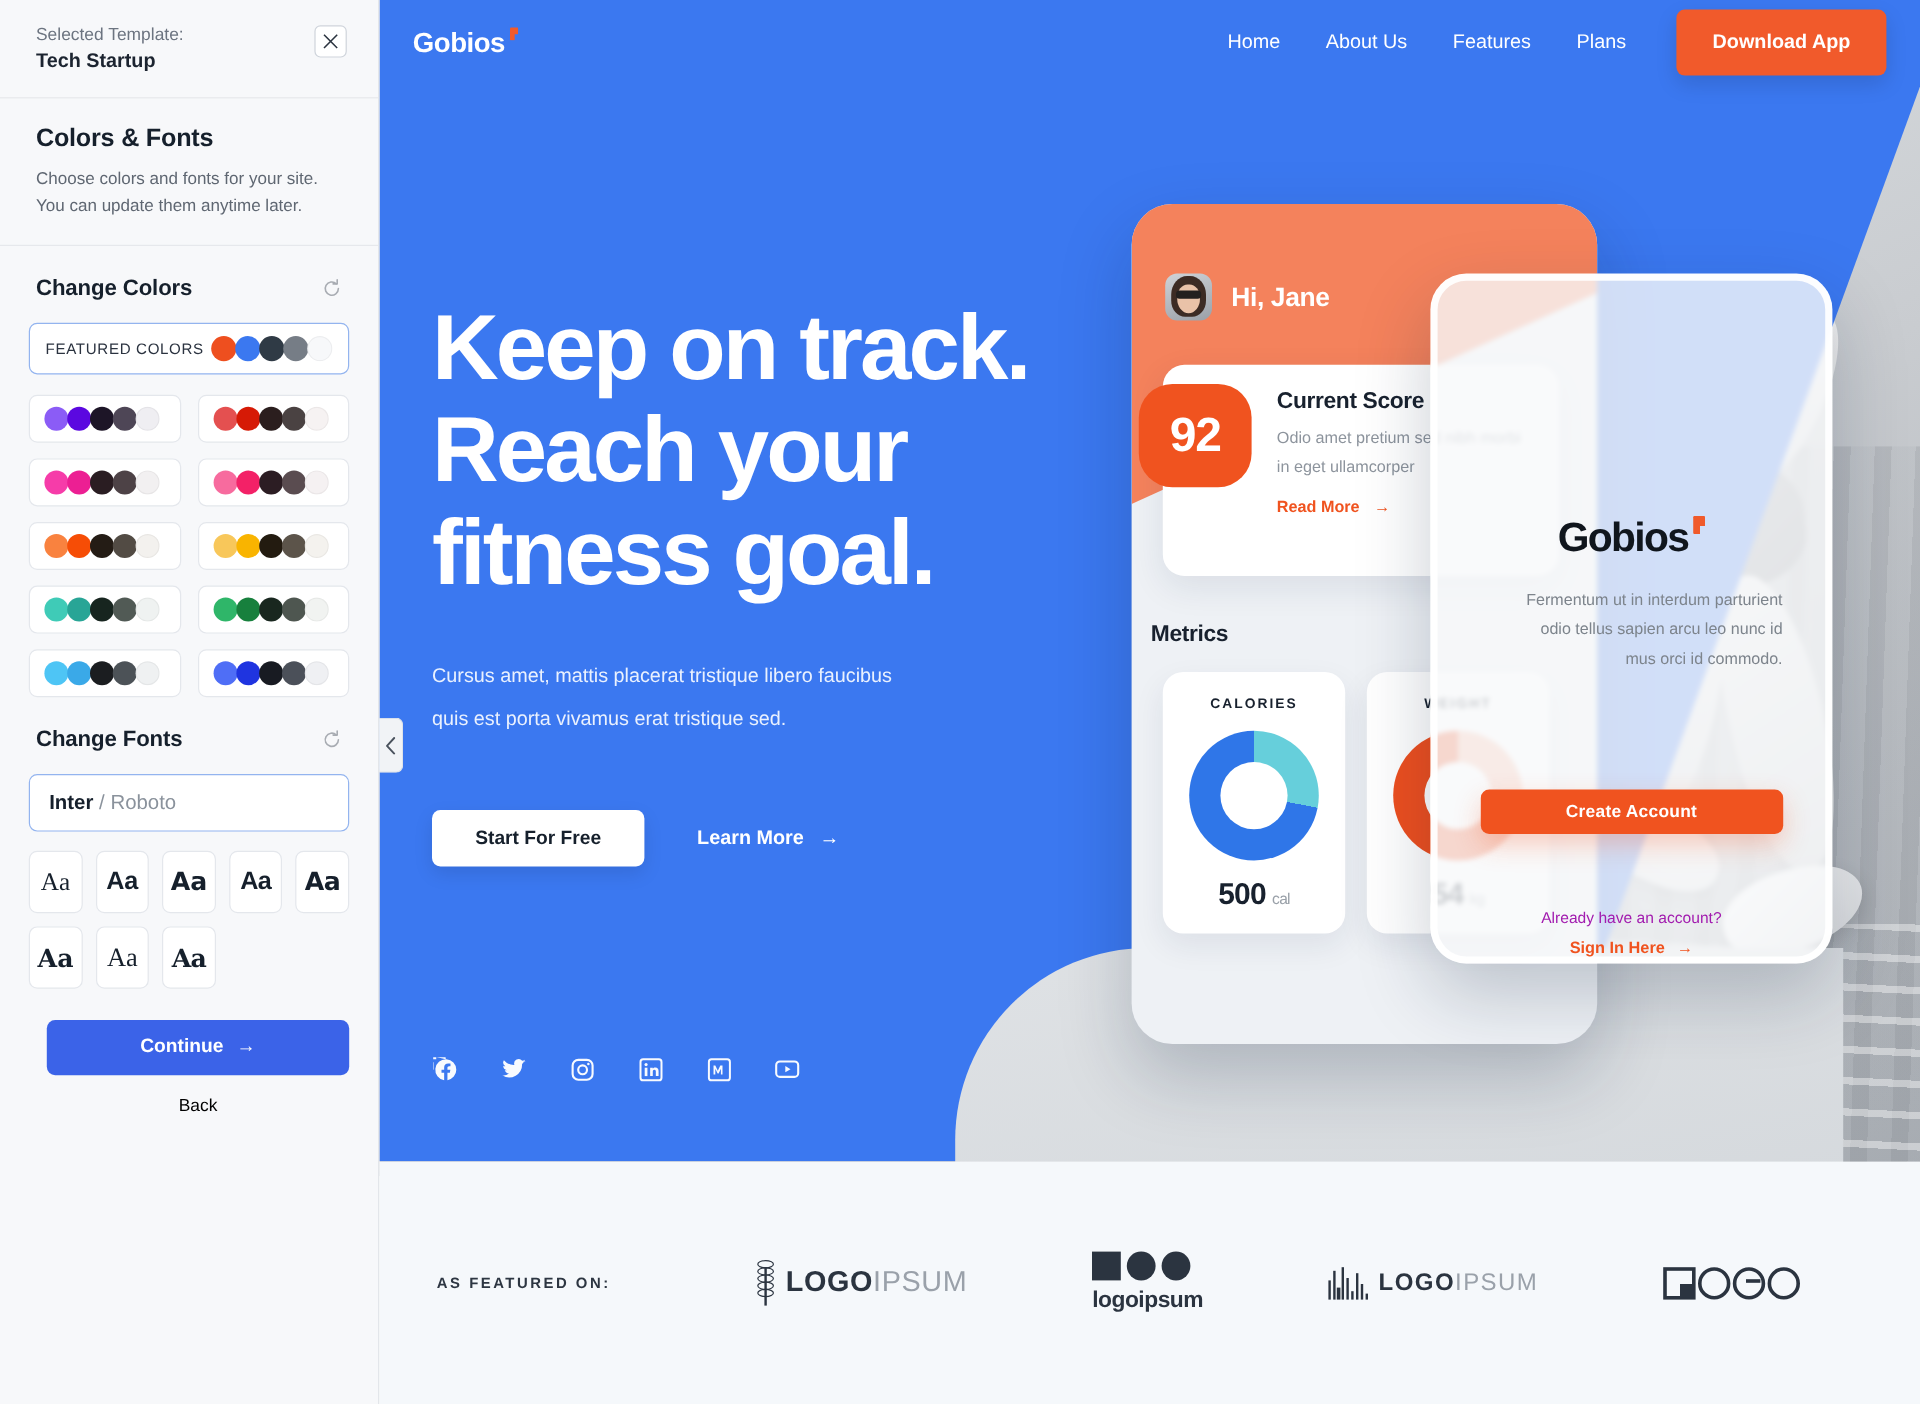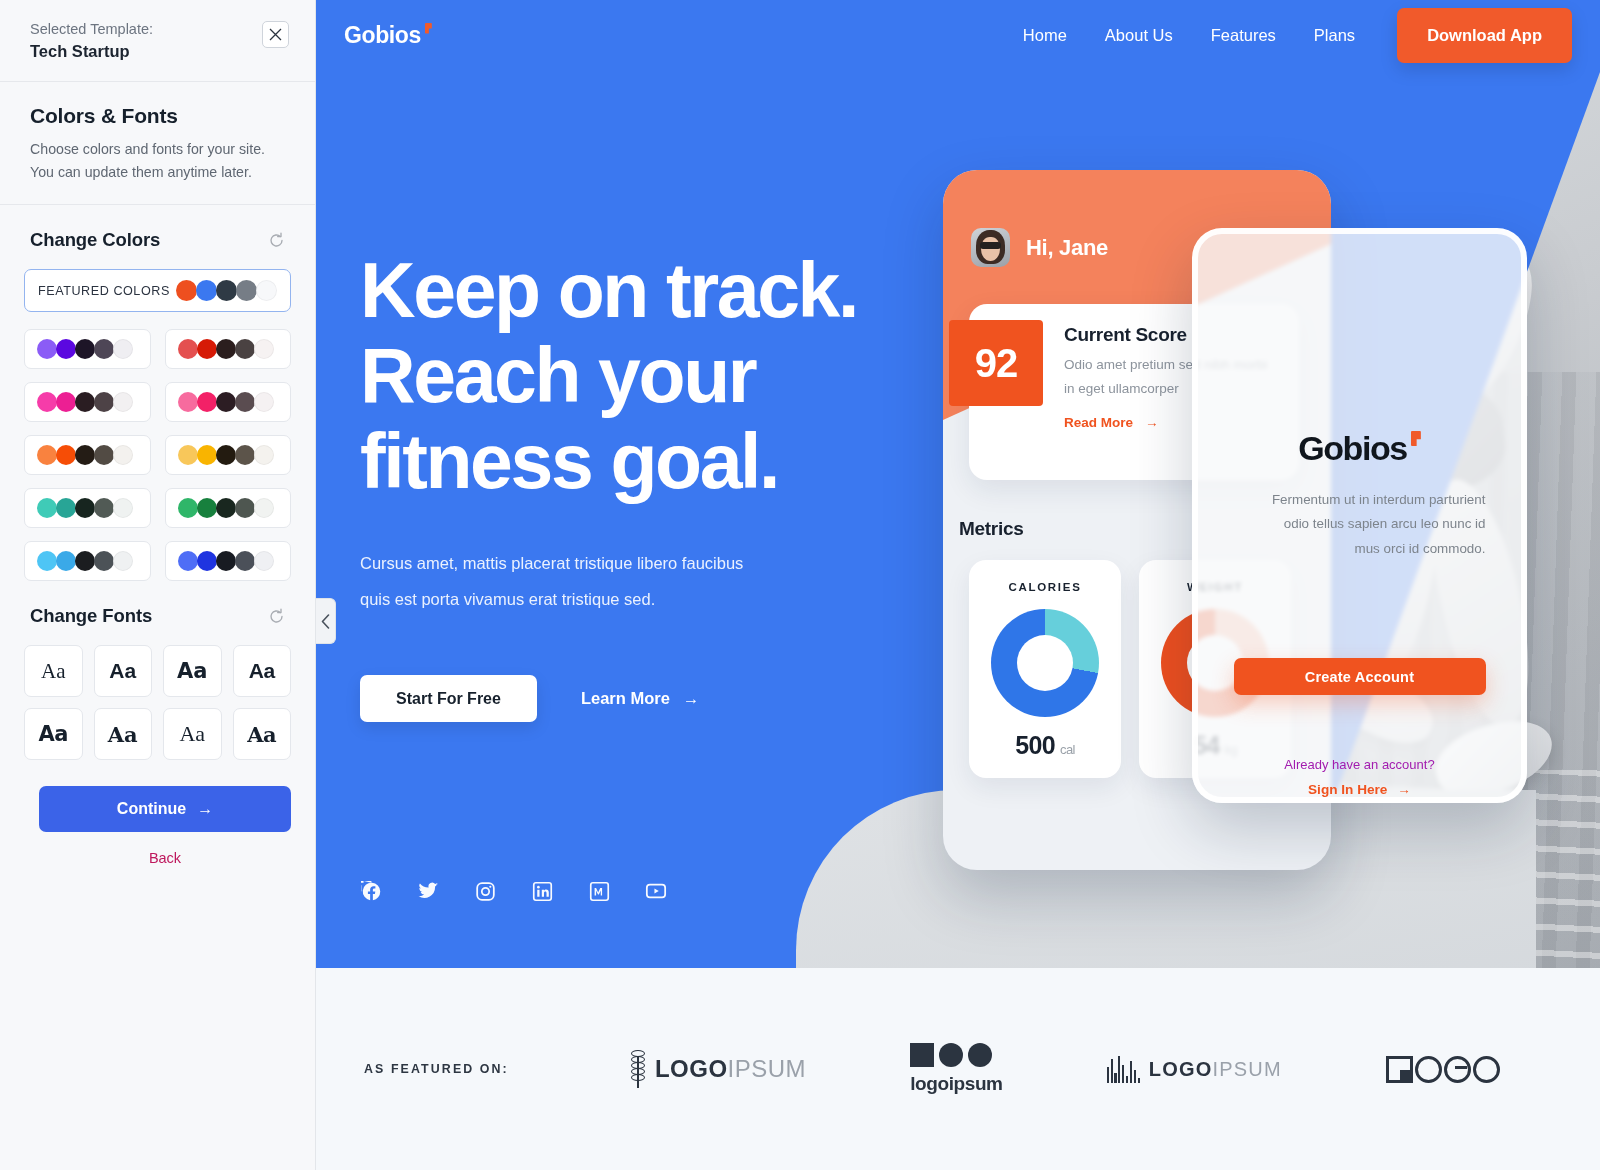--- a/index.html
+++ b/index.html
@@ -63,21 +63,21 @@
     padding: 9px 12px; cursor: pointer; display: flex; align-items: center;
   }
   .palette .sw { width: 20px; height: 20px; }
 
   .fonts-wrap { padding: 0 24px; }
   .font-current {
     border: 1px solid #93b4ef; border-radius: 7px; background: #fff;
     padding: 13px 16px; font-size: 17px; color: #8a929c; margin-bottom: 16px; cursor: pointer;
   }
   .font-current b { color: #16202c; font-weight: 700; }
-  .font-grid { display: grid; grid-template-columns: repeat(4, 1fr); gap: 11px; }
+  .font-grid { display: grid; grid-template-columns: repeat(5, 1fr); gap: 11px; }
   .font-tile {
     height: 52px; border: 1px solid #e4e7ec; border-radius: 7px; background: #fff;
     display: flex; align-items: center; justify-content: center;
     font-size: 21px; color: #16202c; cursor: pointer;
   }
   .ft1 { font-family: "Liberation Serif", serif; font-weight: 400; }
   .ft2 { font-family: "Liberation Sans", sans-serif; font-weight: 700; }
   .ft3 { font-family: "DejaVu Sans", sans-serif; font-weight: 700; }
   .ft4 { font-family: "Liberation Sans", sans-serif; font-weight: 700; letter-spacing: -.5px; }
   .ft5 { font-family: "DejaVu Sans", sans-serif; font-weight: 700; letter-spacing: -.5px; }
@@ -86,21 +86,21 @@
   .ft8 { font-family: "DejaVu Serif", serif; font-weight: 700; letter-spacing: -.5px; }
 
   .sidebar-footer { padding: 26px 24px 0 39px; }
   .continue-btn {
     width: 100%; height: 46px; background: #3b63e8; border: none; border-radius: 7px;
     color: #fff; font-size: 16px; font-weight: 600; cursor: pointer;
     display: flex; align-items: center; justify-content: center; gap: 11px;
     font-family: "Liberation Sans", sans-serif;
   }
   .back-link {
-    text-align: center; margin-top: 18px; font-size: 14.5px; color: #be185d; cursor: pointer;
+    text-align: center; margin-top: 18px; font-size: 14.5px; color: #000000; cursor: pointer;
   }
 
   .collapse-handle {
     position: absolute; left: 316px; top: 598px;
     width: 20px; height: 46px; background: #f1f3f6;
     border: 1px solid #dfe3e8; border-left: none;
     border-radius: 0 6px 6px 0;
     display: flex; align-items: center; justify-content: center;
     cursor: pointer; z-index: 20;
   }
@@ -254,21 +254,21 @@
   .avatar .glass { position: absolute; left: 9px; top: 14px; width: 21px; height: 7px;
     background: #23201f; border-radius: 3px; }
   .greet-text { color: #fff; font-size: 22px; font-weight: 700; letter-spacing: -.3px; }
 
   .score-card {
     position: absolute; left: 26px; top: 134px; width: 330px; min-height: 176px;
     background: #fff; border-radius: 18px; box-shadow: 0 10px 28px rgba(20,40,80,.09);
   }
   .score-badge {
     position: absolute; left: -20px; top: 16px; width: 94px; height: 86px;
-    background: #f0531f; border-radius: 4px; color: #fff;
+    background: #f0531f; border-radius: 28px; color: #fff;
     display: flex; align-items: center; justify-content: center;
     font-size: 40px; font-weight: 700; letter-spacing: -1px;
   }
   .score-body { padding: 20px 20px 20px 95px; }
   .score-title { font-size: 19px; font-weight: 700; color: #18212e; letter-spacing: -.3px; }
   .score-desc { font-size: 13.5px; color: #8d949d; line-height: 1.76; margin-top: 7px; }
   .read-more {
     margin-top: 14px; color: #f0531f; font-size: 13.5px; font-weight: 700;
     display: flex; align-items: center; gap: 12px; cursor: pointer;
   }
@@ -490,20 +490,23 @@
       <div class="sec-title">Change Fonts</div>
       <div class="reset-ic">
         <svg width="17" height="17" viewBox="0 0 17 17" fill="none">
           <path d="M14 8.5a5.5 5.5 0 1 1-1.7-4" stroke="#4a525d" stroke-width="1.35" stroke-linecap="round"></path>
           <path d="M13 1.2v3.4h-3.4" stroke="#4a525d" stroke-width="1.35" stroke-linecap="round" stroke-linejoin="round"></path>
         </svg>
       </div>
     </div>
 
     <div class="fonts-wrap">
+      <div class="font-current">
+        <b>Inter</b><span> / </span><span>Roboto</span>
+      </div>
       <div class="font-grid">
         <div class="font-tile ft1">Aa</div>
         <div class="font-tile ft2">Aa</div>
         <div class="font-tile ft3">Aa</div>
         <div class="font-tile ft4">Aa</div>
         <div class="font-tile ft5">Aa</div>
         <div class="font-tile ft6">Aa</div>
         <div class="font-tile ft7">Aa</div>
         <div class="font-tile ft8">Aa</div>
       </div>

